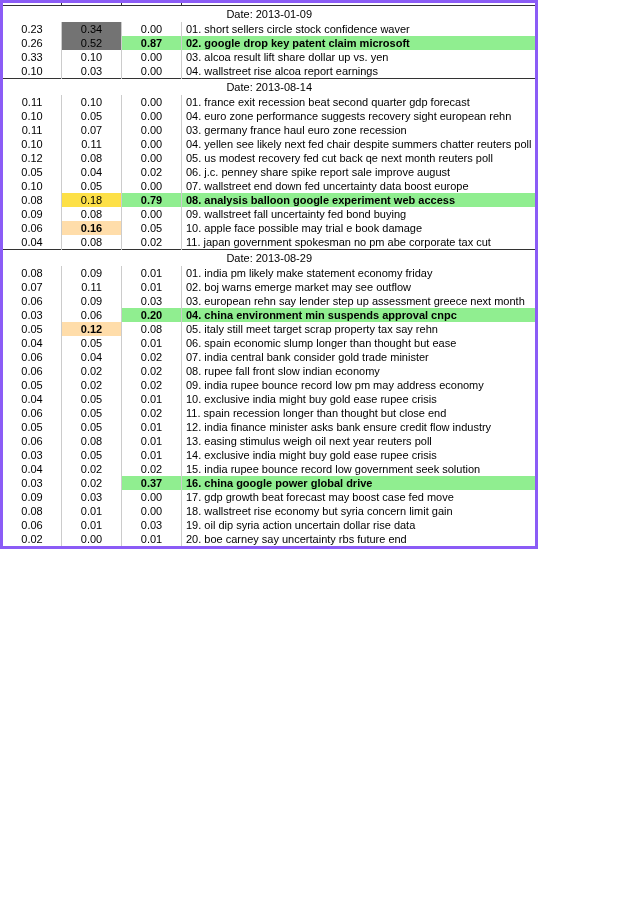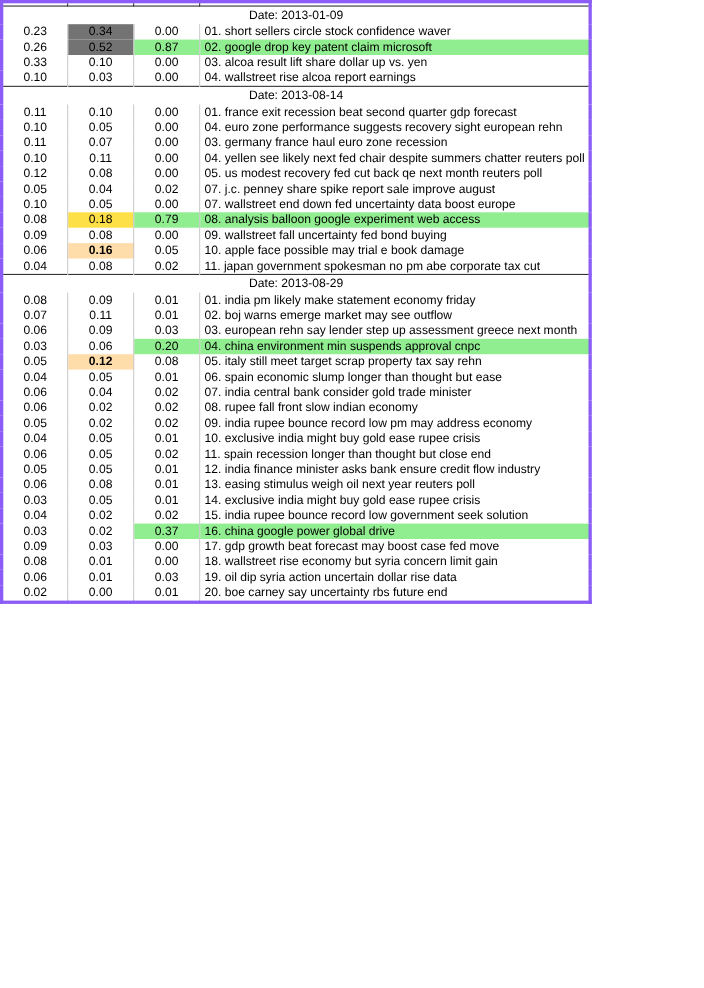--- a/index.html
+++ b/index.html
@@ -46,21 +46,21 @@
       text-align: center;
       min-width: 60px;
     }
     .news-cell {
       min-width: 350px;
       text-align: left;
       margin-left: 12px;
     }
     .highlight-green {
       background-color: #90ee90;
-      font-weight: normal;
+      font-weight: bold;
     }
     .highlight-orange {
       background-color: #737373;
     }
     .highlight-peach {
       background-color: #fde047;
     }
     .highlight-light-orange {
       background-color: #ffddaa;
       font-weight: bold;
@@ -139,21 +139,21 @@
       <tr class="data-row">
         <td class="num-cell">0.12</td>
         <td class="num-cell">0.08</td>
         <td class="num-cell">0.00</td>
         <td class="news-cell">05. us modest recovery fed cut back qe next month reuters poll</td>
       </tr>
       <tr class="data-row">
         <td class="num-cell">0.05</td>
         <td class="num-cell">0.04</td>
         <td class="num-cell">0.02</td>
-        <td class="news-cell">07. j.c. penney share spike report sale improve august</td>
+        <td class="news-cell">06. j.c. penney share spike report sale improve august</td>
       </tr>
       <tr class="data-row">
         <td class="num-cell">0.10</td>
         <td class="num-cell">0.05</td>
         <td class="num-cell">0.00</td>
         <td class="news-cell">07. wallstreet end down fed uncertainty data boost europe</td>
       </tr>
       <tr class="data-row">
         <td class="num-cell">0.08</td>
         <td class="num-cell highlight-peach">0.18</td>

